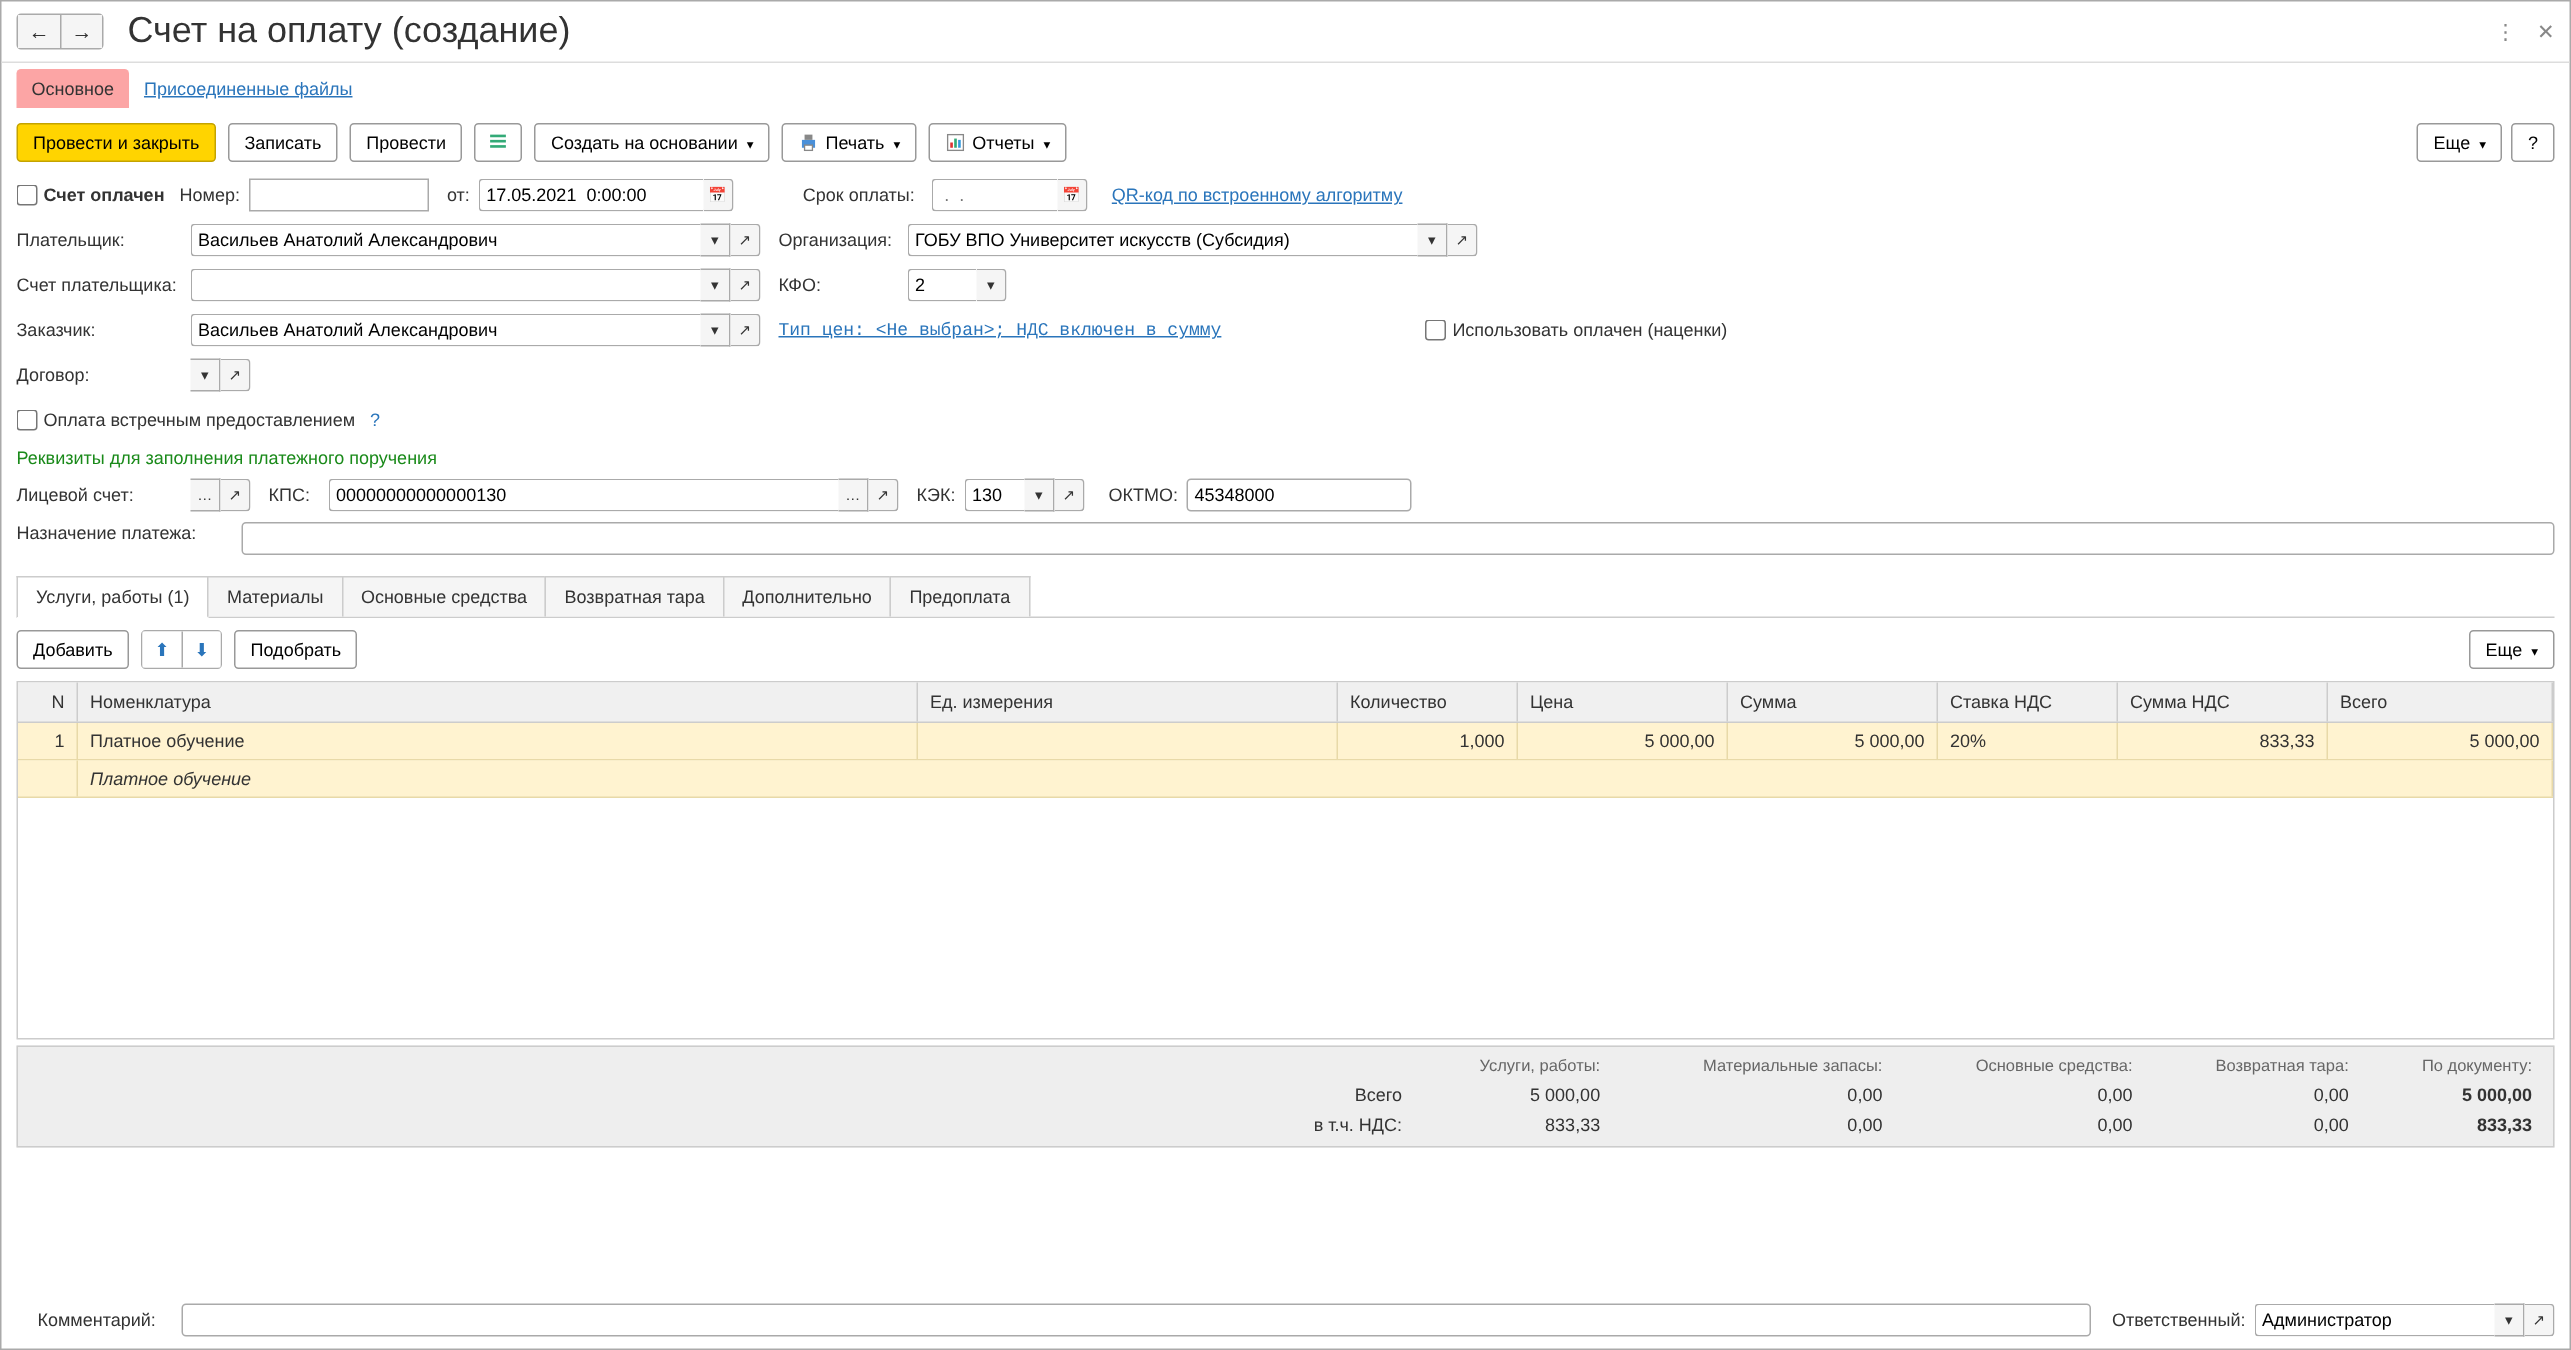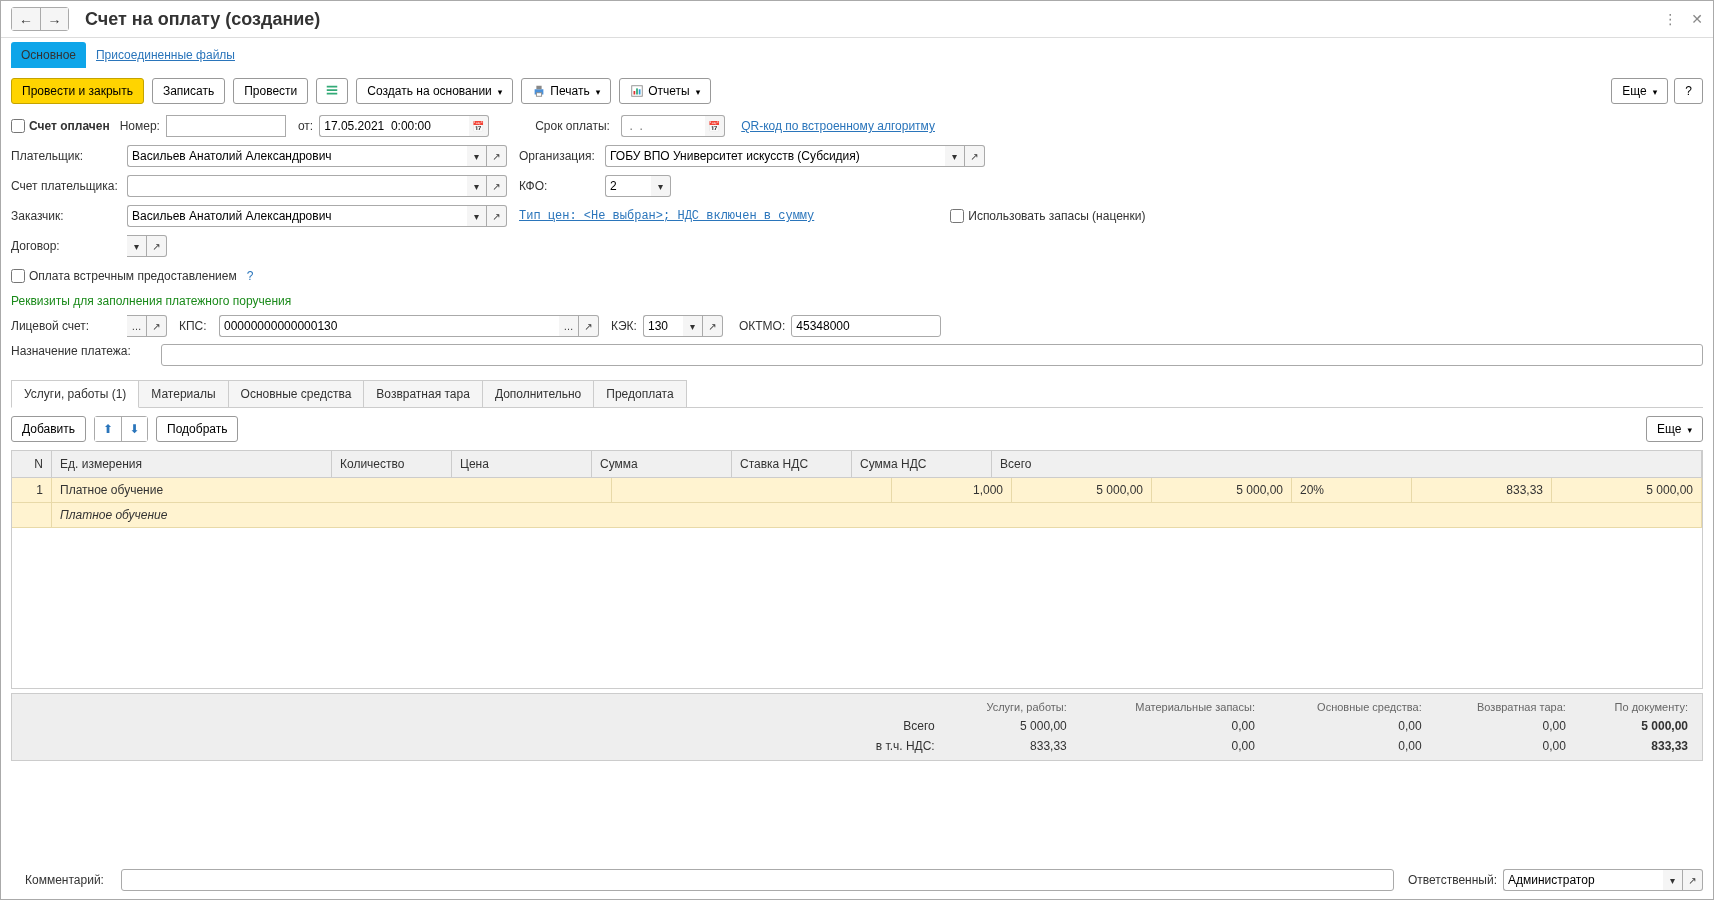--- a/index.html
+++ b/index.html
@@ -2,26 +2,26 @@
 <html><head>
 <meta charset="utf-8">
 <style>
 * { box-sizing: border-box; margin: 0; padding: 0; }
 body { font-family: Arial, sans-serif; font-size: 12px; background: #fff; color: #333; }
 .window { border: 1px solid #aaa; width: 1714px; height: 900px; position: relative; display: flex; flex-direction: column; }
 .titlebar { display: flex; align-items: center; padding: 6px 10px; border-bottom: 1px solid #ddd; }
 .nav-btns { display: flex; border: 1px solid #aaa; border-radius: 3px; margin-right: 16px; }
 .nav-btn { width: 28px; height: 22px; display: flex; align-items: center; justify-content: center; background: #f5f5f5; cursor: pointer; font-size: 14px; }
 .nav-btn + .nav-btn { border-left: 1px solid #aaa; }
-.title { font-size: 18px; font-weight: bold; flex: 1; }
+.title { font-size: 24px; font-weight: normal; flex: 1; }
 .title-icons { display: flex; gap: 14px; align-items: center; color: #888; font-size: 14px; }
 .title-icons span { cursor: pointer; }
 .nav-tabs { display: flex; gap: 0; padding: 4px 10px 0; }
 .nav-tab { padding: 6px 10px; cursor: pointer; color: #2a75bb; }
-.nav-tab.active { background: #0ea5e9; border-radius: 3px 3px 0 0; color: #333; }
+.nav-tab.active { background: #fca5a5; border-radius: 3px 3px 0 0; color: #333; }
 .nav-tab.link { text-decoration: underline; }
 .toolbar { display: flex; gap: 8px; padding: 10px; align-items: center; }
 .btn { border: 1px solid #999; background: #fff; padding: 5px 10px; border-radius: 3px; cursor: pointer; font-size: 12px; display: inline-flex; align-items: center; gap: 4px; }
 .btn.primary { background: #ffd400; border-color: #c4a300; font-weight: normal; }
 .btn.icon-only { padding: 5px 8px; }
 .btn .caret::after { content: "▾"; font-size: 9px; margin-left: 2px; }
 .toolbar-right { margin-left: auto; display: flex; gap: 6px; }
 .form-area { padding: 0 10px; }
 .form-row { display: flex; align-items: center; gap: 6px; margin-bottom: 6px; min-height: 24px; }
 .lbl { min-width: 110px; }
@@ -188,21 +188,21 @@
     <div class="form-row">
       <span class="lbl">Заказчик:</span>
       <div class="input-group">
         <input class="input" style="width: 340px;" value="Васильев Анатолий Александрович">
         <div class="ig-btn">▾</div>
         <div class="ig-btn">↗</div>
       </div>
       <a class="link-a" style="margin-left:6px;font-family:Liberation Mono, monospace;">Тип цен: &lt;Не выбран&gt;; НДС включен в сумму</a>
       <div class="chk" style="margin-left:130px;">
           <input type="checkbox" style="">
-          <label>Использовать запасы (наценки)</label>
+          <label>Использовать оплачен (наценки)</label>
         </div>
     </div>
 
     <div class="form-row">
       <span class="lbl">Договор:</span>
       <div class="input-group">
         <div class="ig-btn">▾</div>
         <div class="ig-btn">↗</div>
       </div>
     </div>
@@ -266,20 +266,21 @@
         <button class="btn">
             <span>Еще</span>
             <span class="caret"></span>
           </button>
       </div>
     </div>
 
     <div class="grid">
       <div class="grid-head">
         <div class="gh col-n">N</div>
+        <div class="gh col-nom">Номенклатура</div>
         <div class="gh col-unit">Ед. измерения</div>
         <div class="gh col-qty">Количество</div>
         <div class="gh col-price">Цена</div>
         <div class="gh col-sum">Сумма</div>
         <div class="gh col-vatrate">Ставка НДС</div>
         <div class="gh col-vatsum">Сумма НДС</div>
         <div class="gh col-total">Всего</div>
       </div>
       <div class="grid-body">
         <div class="grid-row">

